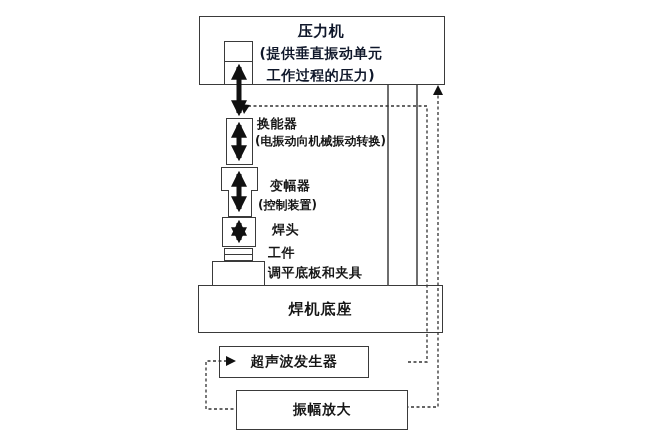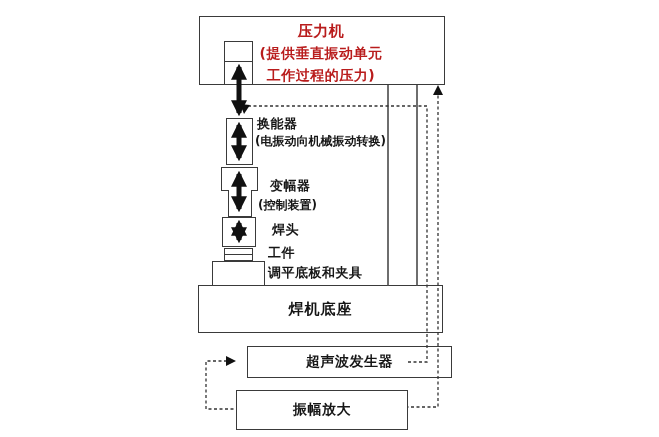--- a/index.html
+++ b/index.html
@@ -10,21 +10,21 @@
   .box{
     position:absolute;border:1.5px solid #3a3a3a;background:#fff;box-sizing:border-box;
   }
   .label{
     position:absolute;font-weight:bold;white-space:nowrap;color:#161616;
     letter-spacing:0.5px;
   }
   .centered{display:flex;align-items:center;justify-content:center;text-align:center;}
   .press-text{
     position:absolute;left:199px;top:20px;width:244px;text-align:center;
-    font-weight:bold;font-size:14px;line-height:22px;color:#b91c1c;letter-spacing:0.5px;
+    font-weight:bold;font-size:14px;line-height:22px;color:#0f172a;letter-spacing:0.5px;
   }
   .press-text .t1{font-size:15px;}
   .divider{position:absolute;left:0;width:100%;border-top:1.5px solid #3a3a3a;}
   svg.overlay{position:absolute;left:0;top:0;pointer-events:none;}
 </style>
 </head>
 <body>
 
 <div class="canvas">
 
@@ -56,21 +56,21 @@
   </div>
   <div class="label" style="left:268px;top:244px;font-size:13px;">工件</div>
 
   <div class="box" style="left:212px;top:261px;width:53px;height:25px;"></div>
   <div class="label" style="left:268px;top:264px;font-size:13px;">调平底板和夹具</div>
 
   <div class="box centered" style="left:198px;top:285px;width:245px;height:48px;">
     <span class="label" style="position:static;font-size:15px;letter-spacing:1px;text-align:center;">焊机底座</span>
   </div>
 
-  <div class="box centered" style="left:247px;top:346px;width:205px;height:32px;">
+  <div class="box centered" style="left:219px;top:346px;width:150px;height:32px;">
     <span class="label" style="position:static;font-size:14px;">超声波发生器</span>
   </div>
 
   <div class="box centered" style="left:236px;top:390px;width:172px;height:40px;">
     <span class="label" style="position:static;font-size:14px;">振幅放大</span>
   </div>
 
   <svg class="overlay" width="659" height="437" viewBox="0 0 659 437">
     <defs>
       <marker id="tri" viewBox="0 0 10 10" refX="8" refY="5" markerWidth="3.2" markerHeight="3.2" orient="auto-start-reverse">

